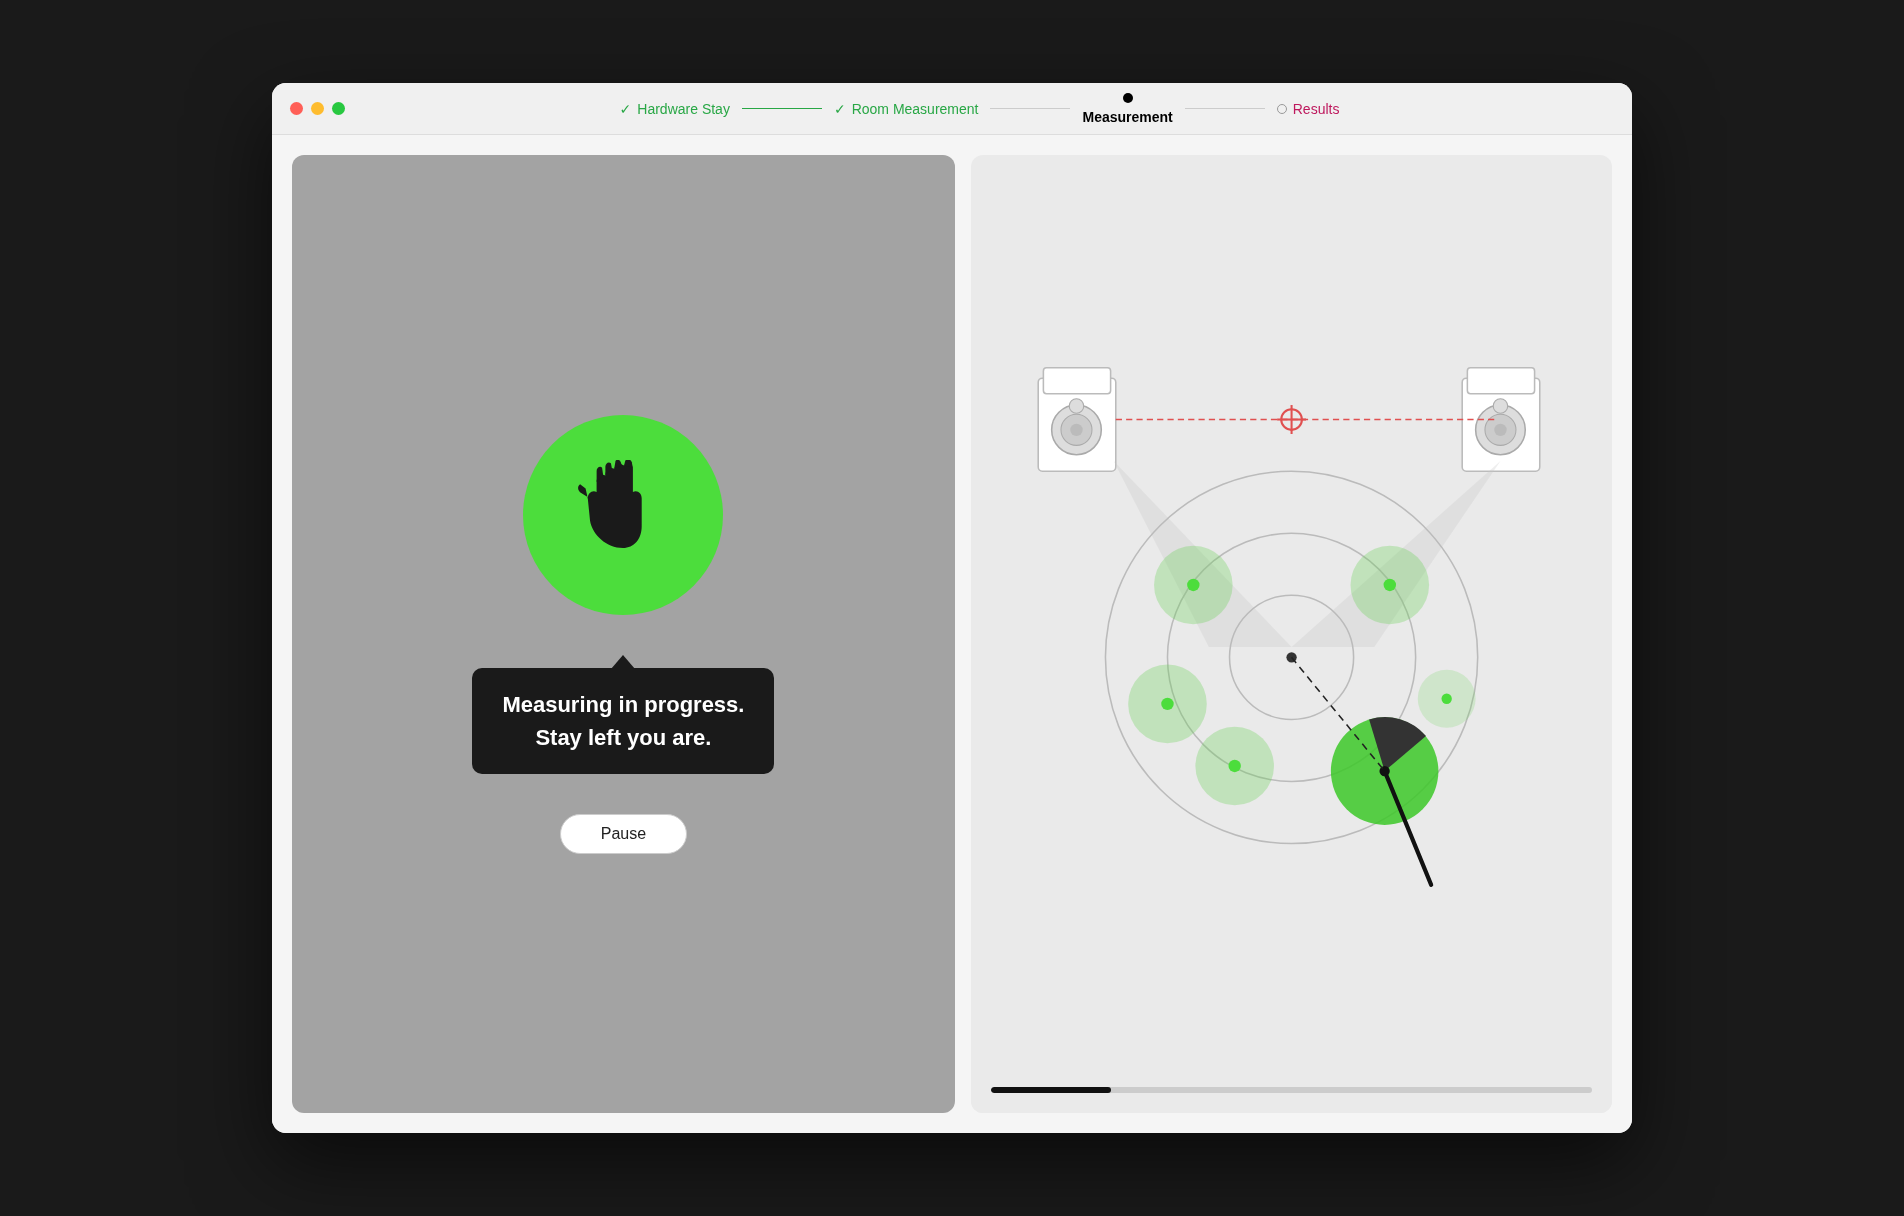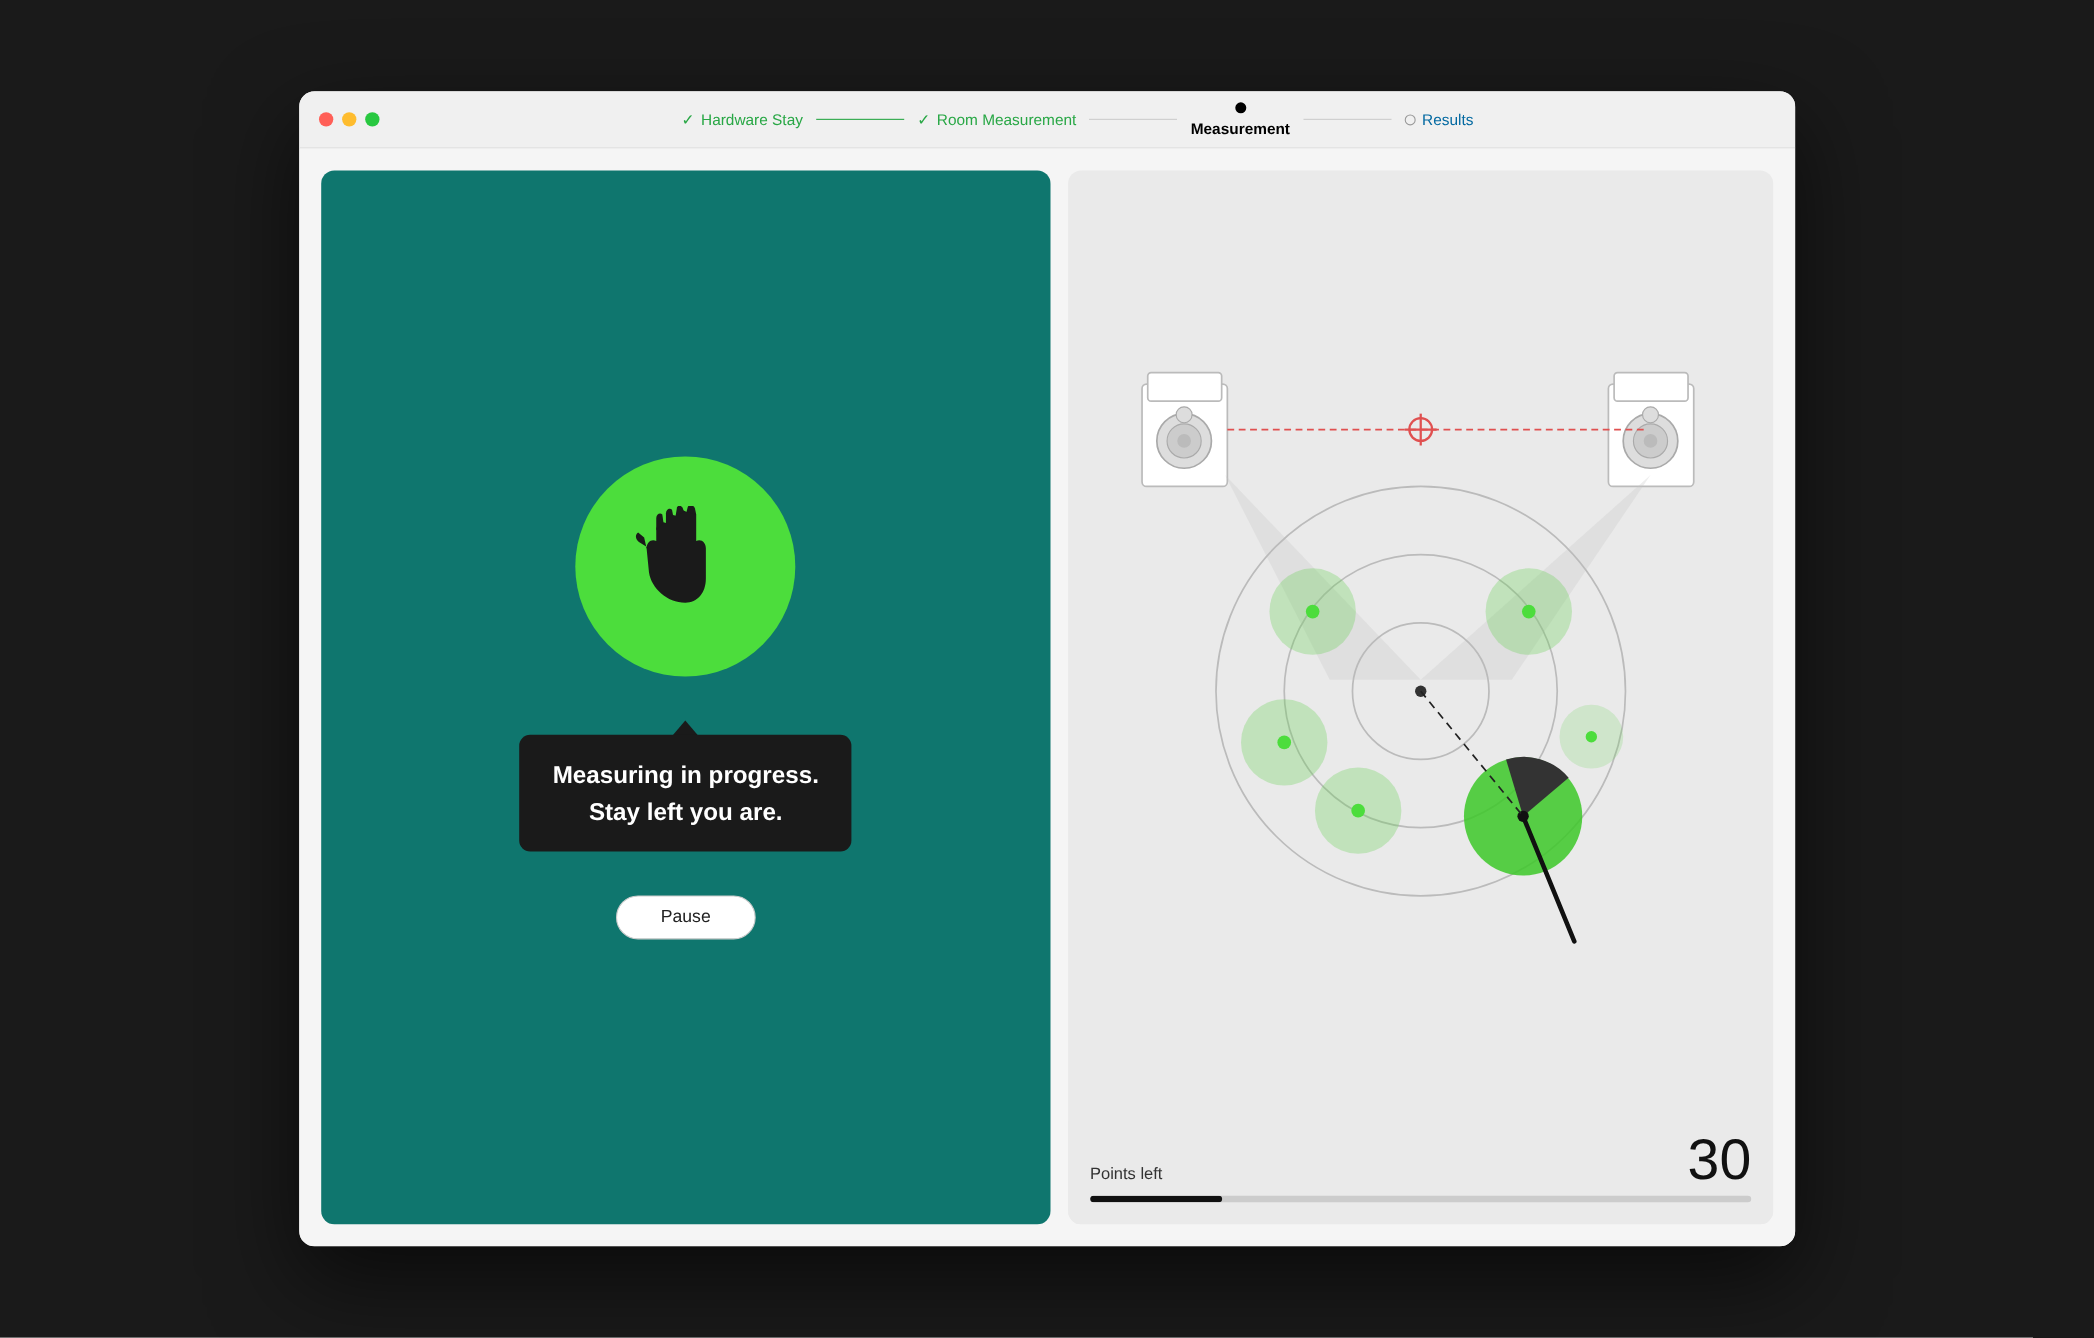--- a/index.html
+++ b/index.html
@@ -60,21 +60,21 @@
     }
     .step-done {
       color: #28a745;
     }
     .step-active {
       color: #000;
       font-weight: 600;
       flex-direction: column;
     }
     .step-inactive {
-      color: #0369a1;
+      color: #be185d;
     }
     .step-check {
       color: #28a745;
       font-size: 14px;
     }
     .step-dot-filled {
       width: 10px;
       height: 10px;
       border-radius: 50%;
       background: #000;
@@ -100,21 +100,21 @@
     .content {
       display: flex;
       flex: 1;
       padding: 20px;
       gap: 16px;
       background: #f5f5f5;
     }
 
     .left-panel {
       flex: 1;
-      background: #0f766e;
+      background: #a3a3a3;
       border-radius: 12px;
       display: flex;
       flex-direction: column;
       align-items: center;
       justify-content: center;
       padding: 40px;
       gap: 40px;
     }
 
     .hand-circle {
@@ -349,23 +349,19 @@
             <line x1="0" y1="0" x2="45" y2="110" stroke="#111" stroke-width="4" stroke-linecap="round"></line>
             <circle r="5" fill="#111"></circle>
           </g>
 
           <line x1="310" y1="310" x2="400" y2="420" stroke="#222" stroke-width="1.5" stroke-dasharray="7,5"></line>
 
         </svg>
       </div>
 
       <div class="points-bar-area">
-        <div class="points-header">
-          <span class="points-left-label">Points left</span>
-          <span class="points-number">30</span>
-        </div>
         <div class="progress-bar-bg">
           <div class="progress-bar-fill" style="width: 20%"></div>
         </div>
       </div>
     </div>
   </div>
 </div>
 
 </body></html>

